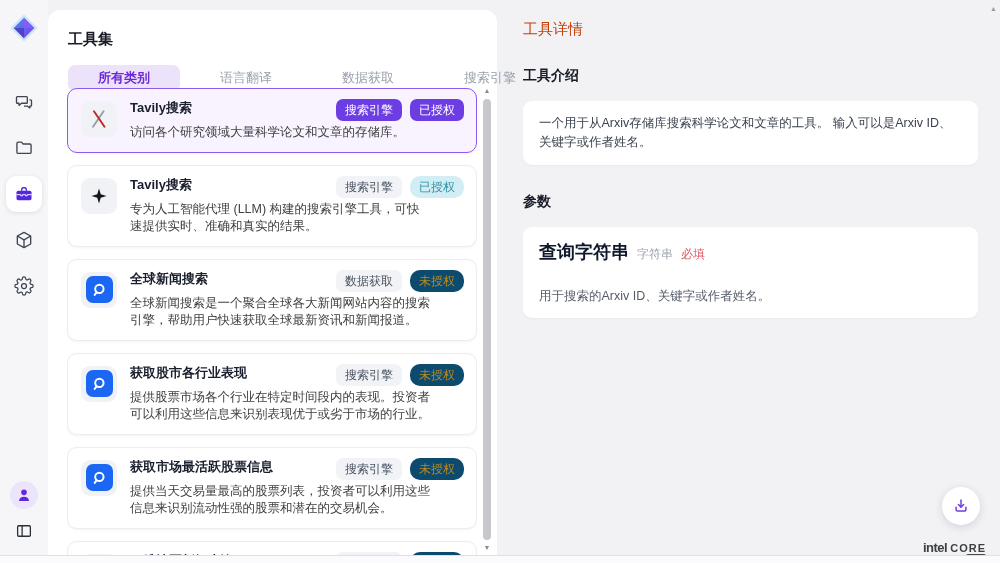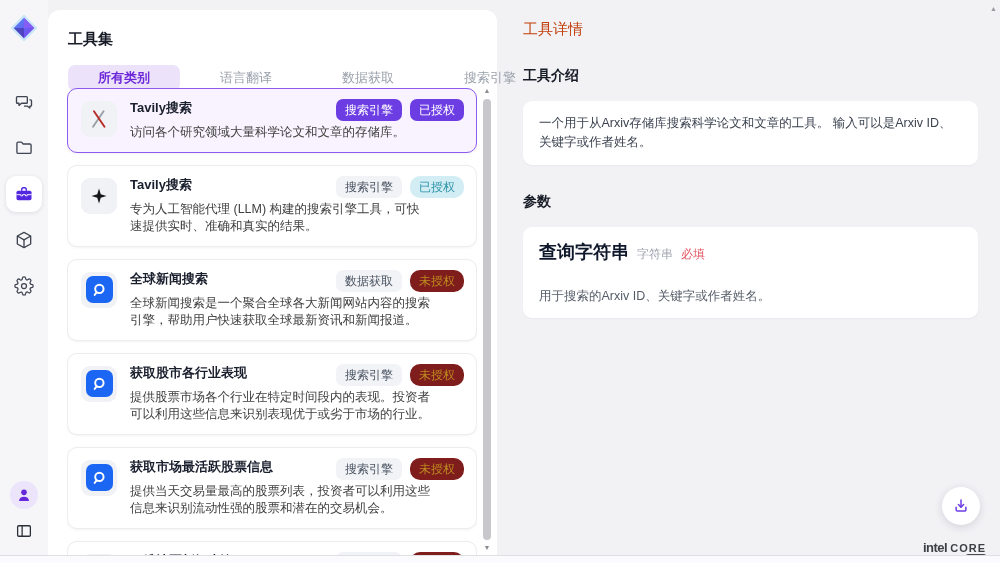--- a/index.html
+++ b/index.html
@@ -30,21 +30,21 @@
   .tool-icon{width:36px;height:36px;border-radius:9px;background:#f1f2f5;flex-shrink:0;
     display:flex;align-items:center;justify-content:center;margin-top:2px;}
   .tool-icon .inner-blue{width:27px;height:27px;border-radius:7px;background:#1b66f2;display:flex;align-items:center;justify-content:center;}
   .tool-title{font-size:13px;font-weight:bold;color:#1a1f2d;line-height:18px;padding-right:118px;}
   .tool-desc{font-size:12.5px;color:#404040;line-height:17.5px;margin-top:7px;max-width:302px;}
   .tool-badges{position:absolute;top:10px;right:12px;display:flex;gap:8px;}
   .badge{font-size:12px;line-height:16px;padding:3px 9px;border-radius:7px;white-space:nowrap;}
   .b-purple{background:#6d3de4;color:#fff;}
   .b-gray{background:#f2f3f6;color:#4b5563;}
   .b-cyan{background:#d2edf4;color:#2b93a8;border-radius:10px;}
-  .b-yellow{background:#7f1d1d;color:#bd8a1e;border-radius:10px;}
+  .b-yellow{background:#0c4a6e;color:#bd8a1e;border-radius:10px;}
 
   
   .scrollbar{position:absolute;right:5px;top:76px;bottom:2px;width:10px;}
   .sb-arrow{position:absolute;left:0;width:10px;height:10px;font-size:7px;color:#8b8b91;text-align:center;line-height:10px;}
   .sb-up{top:0;} .sb-down{bottom:0;}
   .sb-thumb{position:absolute;left:1px;top:13px;bottom:13px;width:8px;border-radius:4px;background:#c7c7cc;}
 
   
   .details{position:absolute;left:497px;top:0;right:0;height:555px;padding:20px 22px 0 26px;box-sizing:border-box;}
   .details-title{font-size:15px;font-weight:normal;color:#c2410c;}

